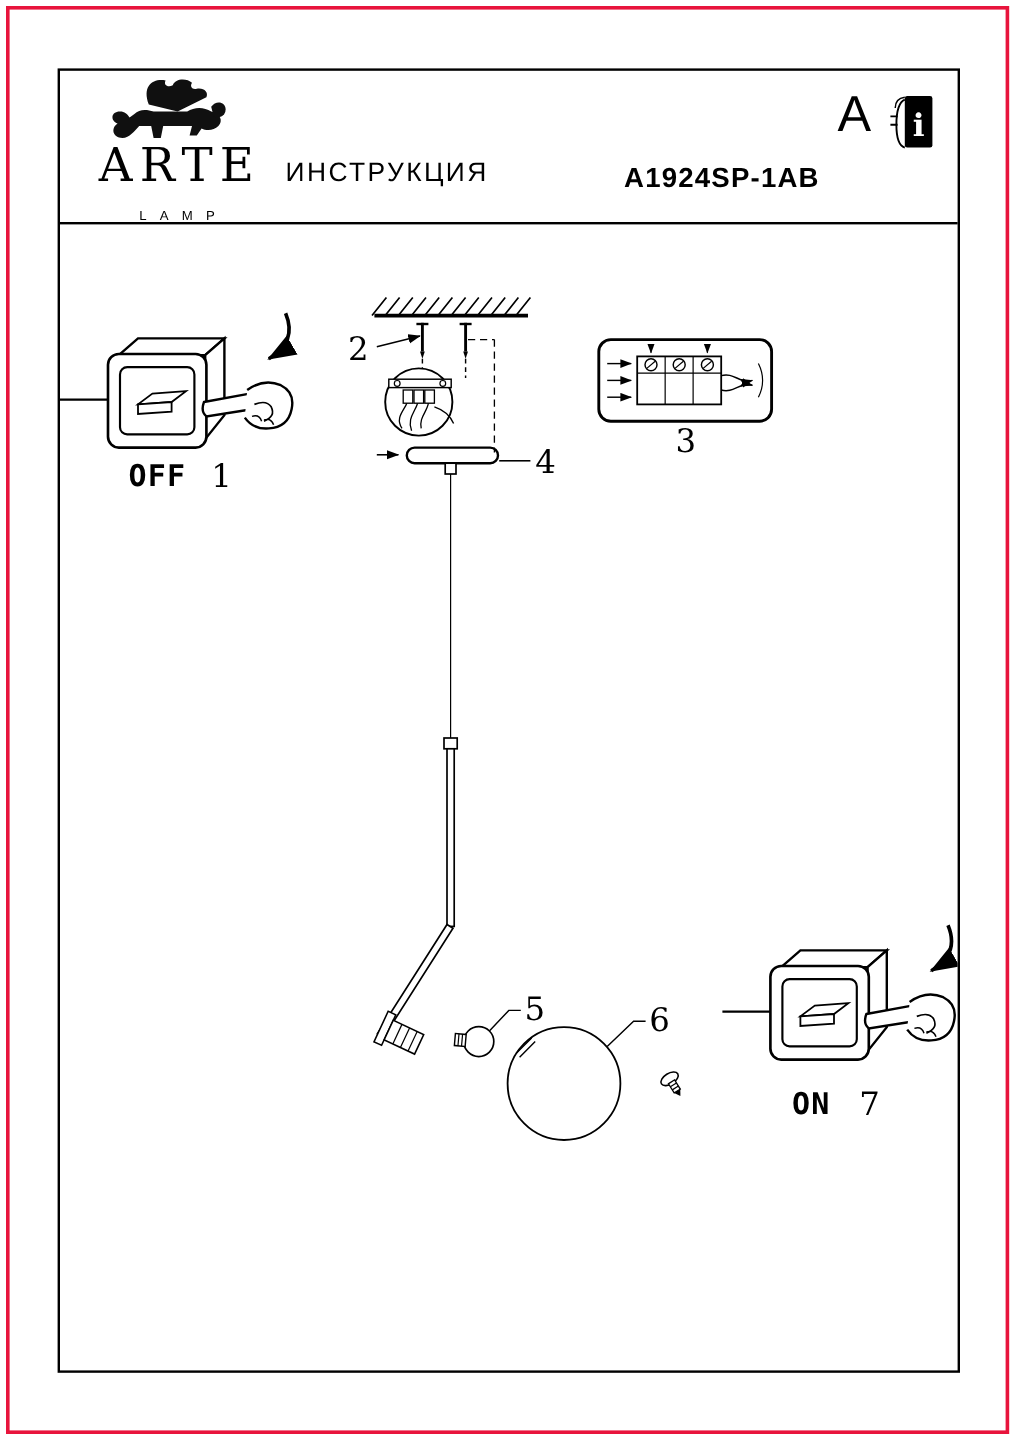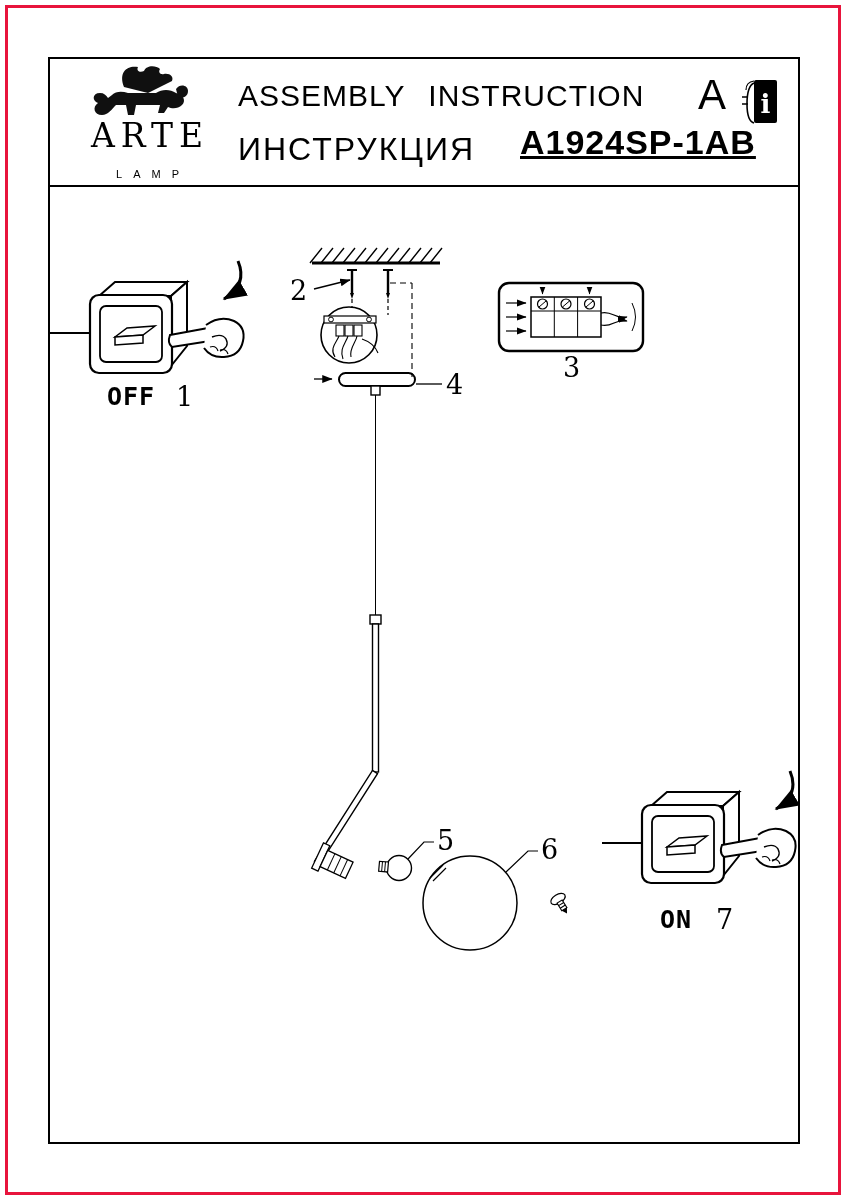--- a/index.html
+++ b/index.html
@@ -6,26 +6,26 @@
   .page{position:relative;width:846px;height:1200px;background:#ffffff;
         font-family:"Liberation Sans",sans-serif;color:#000;overflow:hidden;}
   .red-frame{position:absolute;left:5px;top:5px;right:5px;bottom:5px;
         border:3px solid #e8143c;pointer-events:none;}
   .sheet{position:absolute;left:48px;top:57px;width:748px;height:1083px;
         border:2px solid #000;background:#fff;}
   .header{position:absolute;left:0;top:0;width:748px;height:126px;
         border-bottom:2px solid #000;}
   .logo{position:absolute;left:18px;top:4px;width:160px;height:120px;text-align:center;}
   .logo svg{display:block;margin:0 auto;}
-  .brand{font-family:"DejaVu Serif",serif;font-size:33px;letter-spacing:6px;
+  .brand{font-family:"DejaVu Serif",serif;font-size:39px;letter-spacing:6px;
         line-height:1;margin-top:-2px;padding-left:4px;}
   .brand-sub{font-size:11px;letter-spacing:11px;margin-top:16px;padding-left:10px;}
   .title-en{position:absolute;left:188px;top:20px;font-size:30px;letter-spacing:1px;word-spacing:14px;}
-  .title-ru{position:absolute;left:188px;top:72px;font-size:32px;letter-spacing:2px;}
-  .model{position:absolute;left:470px;top:64px;font-size:34px;font-weight:700;letter-spacing:1px;text-decoration:underline;}
+  .title-ru{position:absolute;left:188px;top:72px;font-size:22px;letter-spacing:2px;}
+  .model{position:absolute;left:470px;top:76px;font-size:23px;font-weight:700;letter-spacing:1px;}
   .section-letter{position:absolute;left:648px;top:12px;font-size:42px;}
   .manual-icon{position:absolute;left:690px;top:16px;}
   .diagram{position:absolute;left:0;top:128px;}
   .t-num{font-family:"DejaVu Serif",serif;font-size:27px;fill:#000;}
   .t-switch{font-family:"DejaVu Sans Mono",monospace;font-size:25px;font-weight:bold;
         letter-spacing:1px;fill:#000;}
 </style>
 </head>
 <body>
 
@@ -41,21 +41,20 @@
           <g fill="#101010" stroke="none">
             <path d="M36,24 C30,8 40,2 50,4 C48,8 52,10 56,8 C58,2 68,2 72,6 C70,9 72,12 76,11 C82,10 86,14 84,18 L60,30 Z"></path>
             <path d="M14,52 C6,52 4,44 10,40 C4,38 4,30 12,30 C16,30 18,32 20,35 L24,32 C28,28 34,28 40,30 L68,30 C74,26 82,26 88,30 C96,32 98,38 94,42 C90,46 84,46 80,44 L76,50 L70,50 L72,42 L48,42 L46,52 L40,52 L38,42 L28,42 C24,46 20,52 14,52 Z"></path>
             <path d="M88,26 C92,20 100,22 100,28 C100,34 94,36 90,34 Z"></path>
           </g>
         </svg>
         <div class="brand">ARTE</div>
         <div class="brand-sub">LAMP</div>
       </div>
 
-      <div class="title-en">ASSEMBLY INSTRUCTION</div>
       <div class="title-ru">ИНСТРУКЦИЯ</div>
       <div class="model">A1924SP-1AB</div>
       <div class="section-letter">A</div>
 
       <svg class="manual-icon" width="44" height="54" viewBox="0 0 44 54">
         <path d="M2,22 h6 M2,29 h6" stroke="#000" stroke-width="1.6"></path>
         <path d="M14,8 q-7,3 -7,21 q0,17 7,19" fill="none" stroke="#000" stroke-width="1.6"></path>
         <path d="M14,6 q-8,1 -8,9" fill="none" stroke="#000" stroke-width="1.2"></path>
         <rect x="14" y="5" width="23" height="43" rx="2" fill="#000"></rect>
         <text x="25.5" y="38" text-anchor="middle" fill="#fff" font-family="DejaVu Serif, serif" font-size="26" font-weight="bold">i</text>

